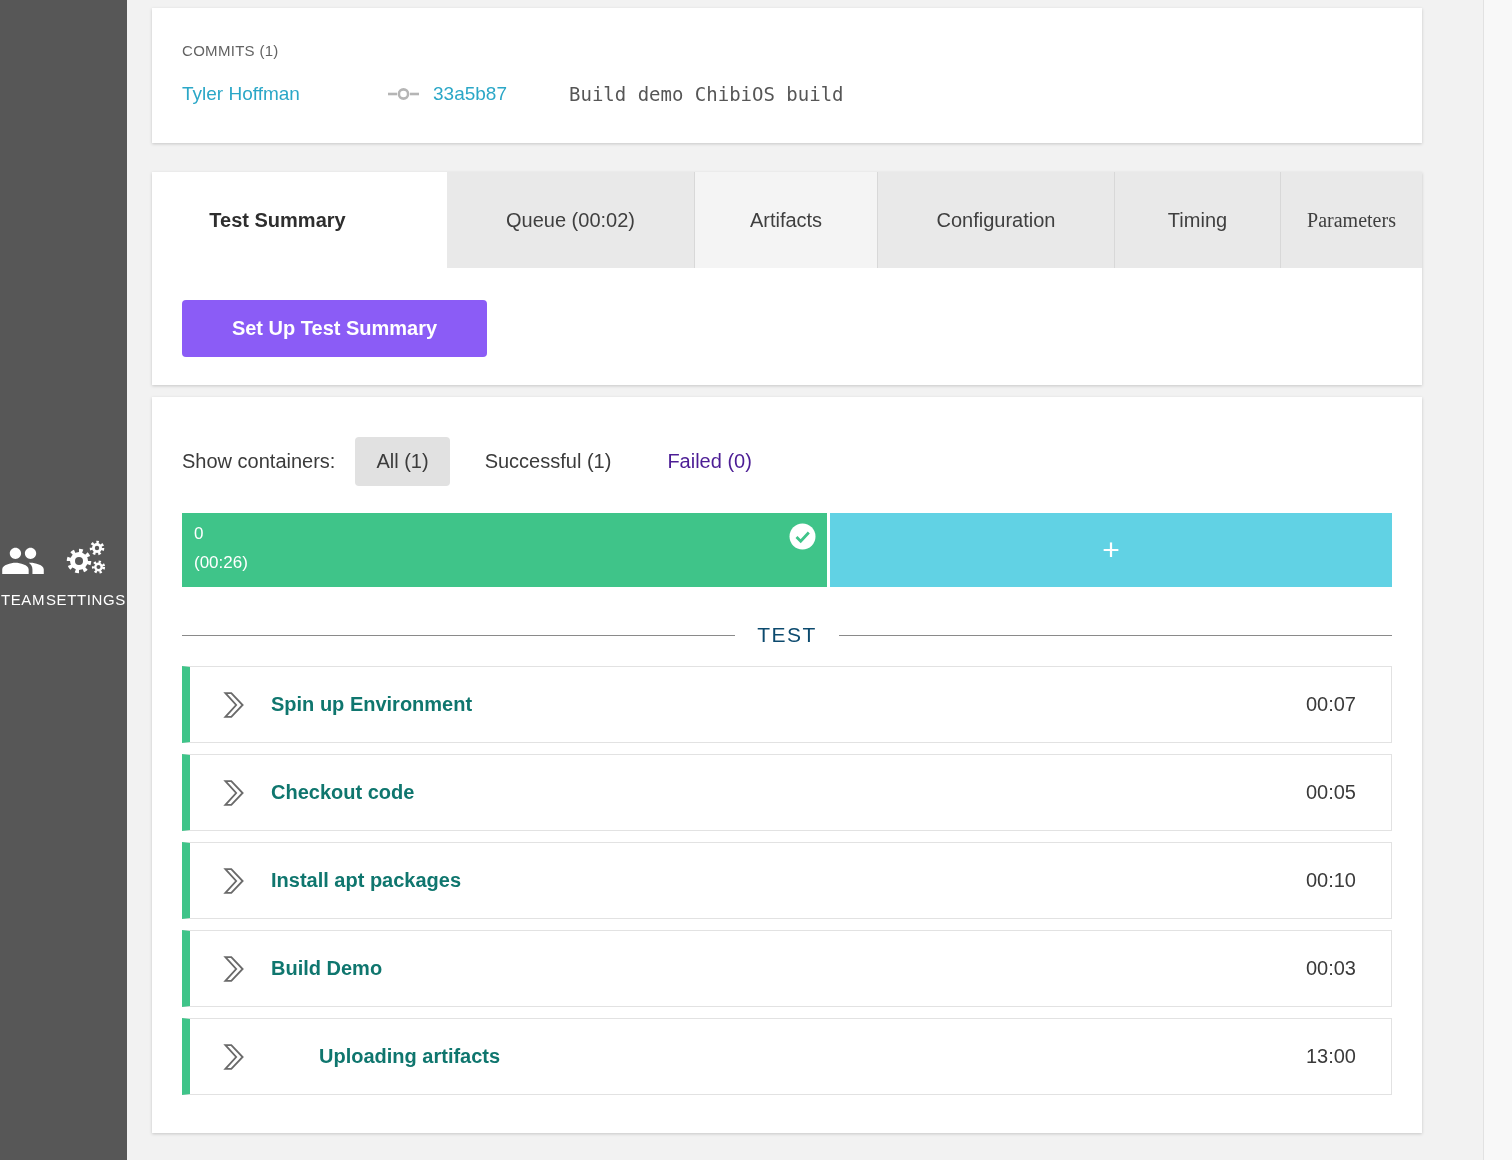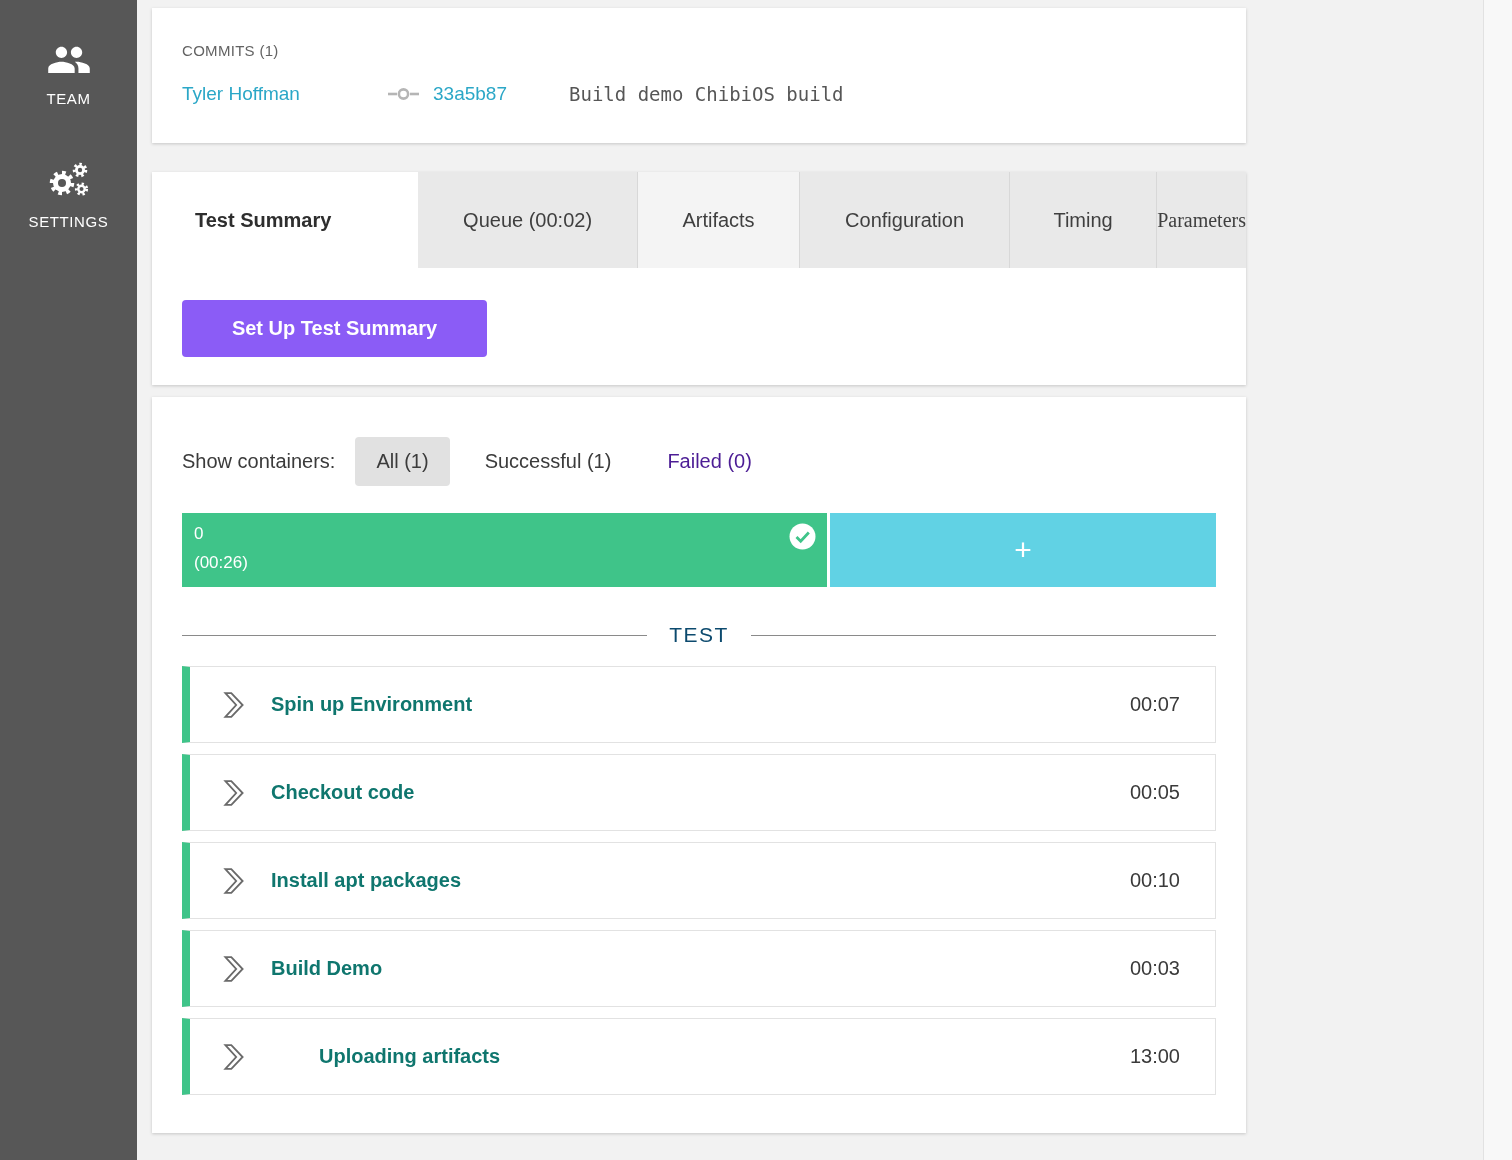--- a/index.html
+++ b/index.html
@@ -6,36 +6,36 @@
   html,body { width: 1512px; height: 1160px; overflow: hidden; }
   body {
     font-family: "Liberation Sans", sans-serif;
     background: #f2f2f2;
     color: #3a3a3a;
     position: relative;
   }
 
   
   .sidebar {
-    position: absolute; left: 0; top: 0; bottom: 0; width: 137px;
+    position: absolute; left: 0; top: 0; bottom: 0; width: 127px;
     background: #575757;
-    display: flex; flex-direction: column; align-items: center;
+    display: flex; flex-direction: row; align-items: center;
     padding-top: 36px;
   }
   .side-item {
     display: flex; flex-direction: column; align-items: center;
     margin-bottom: 52px; cursor: pointer;
   }
   .side-item .icon { height: 44px; display:flex; align-items:center; justify-content:center; }
   .side-item .lbl {
     color: #fff; font-size: 15px; letter-spacing: 0.6px; margin-top: 10px;
   }
 
   
-  .content { position: absolute; left: 152px; top: 0; width: 1094px; border-radius: 6px; }
+  .content { position: absolute; left: 152px; top: 0; width: 1270px; border-radius: 6px; }
   .card {
     background: #fff;
     box-shadow: 0 1px 3px rgba(0,0,0,0.18);
   }
 
   
   .commits-card { margin-top: 8px; height: 135px; padding: 34px 30px 0 30px; }
   .commits-header { font-size: 15px; color: #636363; letter-spacing: 0.3px; }
   .commit-row { display: flex; align-items: center; margin-top: 24px; }
   .link { color: #2ba7c7; font-size: 19px; text-decoration: none; cursor: pointer; }

